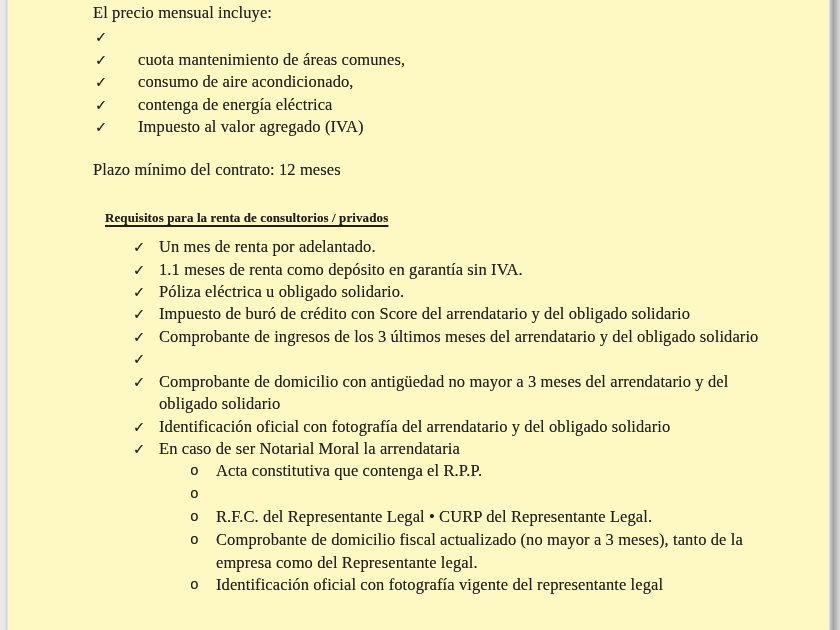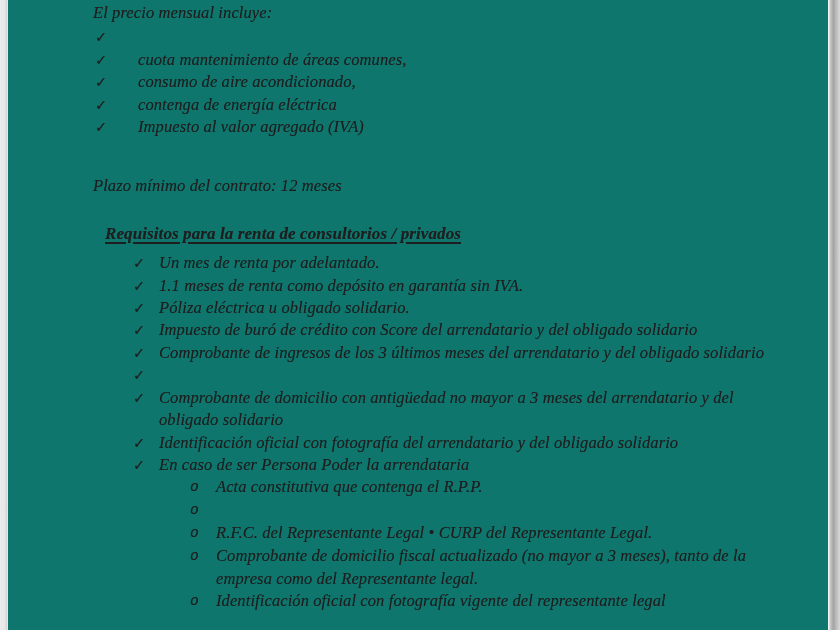--- a/index.html
+++ b/index.html
@@ -11,22 +11,21 @@
     height: 630px;
     background: #ffffff;
     overflow: hidden;
     position: relative;
     font-family: "Liberation Serif", serif;
     color: #1e1e1e;
   }
   .page {
     position: absolute;
     inset: 0;
-    background: #0f766e;
-    font-style: italic;
+    background: #fef9c3;
   }
   .edge-left {
     position: absolute;
     left: 0; top: 0; bottom: 0;
     width: 8px;
     background: linear-gradient(to right, #ebebeb 0%, #e7e7e7 60%, #cfcfcf 88%, #ffffff 100%);
   }
   .edge-right {
     position: absolute;
     right: 0; top: 0; bottom: 0;
@@ -58,27 +57,27 @@
     white-space: pre-line;
   }
   
   .list-include { margin-top: 2px; }
   .list-include .marker {
     width: 45px;
     padding-left: 2px;
     box-sizing: border-box;
   }
   
-  .contract-note { margin-top: 37px; }
+  .contract-note { margin-top: 21px; }
   
   .req-heading {
     margin-top: 25px;
     margin-left: 12px;
     font-weight: bold;
-    font-size: 17px;
+    font-size: 13px;
     text-decoration: underline;
     text-decoration-thickness: 2px;
     text-underline-offset: 3px;
   }
   
   .list-req { margin-top: 7px; }
   .list-req .row { margin-left: 40px; }
   .list-req .marker {
     width: 26px;
     box-sizing: border-box;
@@ -162,21 +161,21 @@
         <span class="marker check">✓</span>
         <span class="txt">Comprobante de domicilio con antigüedad no mayor a 3 meses del arrendatario y del
 obligado solidario</span>
       </div>
       <div class="row">
         <span class="marker check">✓</span>
         <span class="txt">Identificación oficial con fotografía del arrendatario y del obligado solidario</span>
       </div>
       <div class="row">
         <span class="marker check">✓</span>
-        <span class="txt">En caso de ser Persona Poder la arrendataria</span>
+        <span class="txt">En caso de ser Notarial Moral la arrendataria</span>
       </div>
     </div>
 
     <div class="list-sub">
       <div class="row">
         <span class="marker">o</span>
         <span class="txt">Acta constitutiva que contenga el R.P.P.</span>
       </div>
       <div class="row">
         <span class="marker">o</span>

